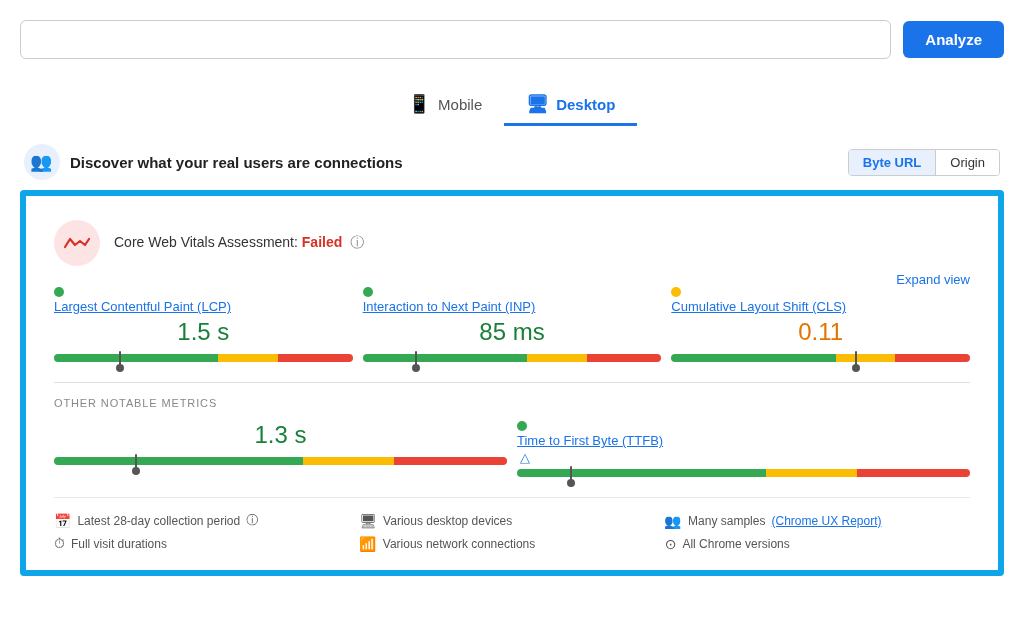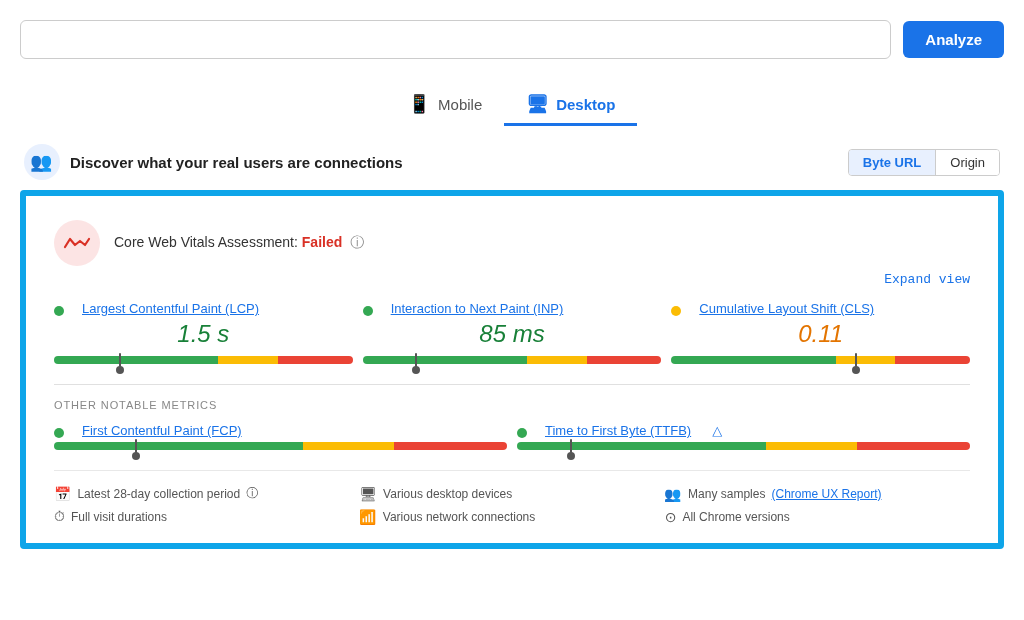--- a/index.html
+++ b/index.html
@@ -140,64 +140,62 @@
       font-weight: 700;
     }
     .cwv-help {
       color: #888;
       font-size: 14px;
       margin-left: 4px;
     }
     .expand-row {
       display: flex;
       justify-content: flex-end;
-      margin-bottom: 14px;
-      font-family: Liberation Mono, monospace;
     }
     .expand-link {
       color: #1a73e8;
       font-size: 13px;
       cursor: pointer;
       text-decoration: none;
     }
 
     
     .metrics-grid {
       display: grid;
       grid-template-columns: 1fr 1fr 1fr;
       gap: 18px 10px;
       margin-bottom: 18px;
     }
     .metric-item {}
     .metric-label-row {
       display: flex;
-      align-items: flex-end;
-      gap: 18px;
+      align-items: flex-start;
+      gap: 2px;
       margin-bottom: 4px;
+      flex-direction: column;
     }
     .metric-dot {
       width: 10px; height: 10px;
       border-radius: 50%;
       display: inline-block;
     }
     .dot-green { background: #34a853; }
     .dot-orange { background: #fbbc04; }
     .metric-link {
       color: #1a73e8;
       font-size: 13px;
       text-decoration: underline;
       cursor: pointer;
     }
     .metric-value {
       font-size: 24px;
       font-weight: 400;
       text-align: center;
       color: #188038;
       margin-bottom: 8px;
-      font-style: italic;
     }
     .metric-value.orange { color: #e37400; }
 
     
     .progress-bar-container {
       position: relative;
       height: 10px;
       border-radius: 5px;
       overflow: visible;
       margin-top: 4px;
@@ -387,24 +385,21 @@
     </div>
 
   </div>
 
   <hr class="section-divider">
   <div class="other-metrics-label">OTHER NOTABLE METRICS</div>
 
   <div class="other-metrics-grid">
 
     <div class="metric-item">
-      <div class="metric-label-row">
-        <span class="metric-dot dot-green"></span>
-        <a class="metric-link">First Contentful Paint (FCP)</a>
-      </div>
+      <div class="metric-value">1.3 s</div>
       <div class="progress-bar-container">
         <div class="progress-bar-track">
           <div class="bar-green" style="flex: 55"></div>
           <div class="bar-orange" style="flex: 20"></div>
           <div class="bar-red" style="flex: 25"></div>
         </div>
         <div class="bar-needle" style="left: 18%"></div>
         <div class="bar-needle-circle" style="left: 18%"></div>
       </div>
     </div>

